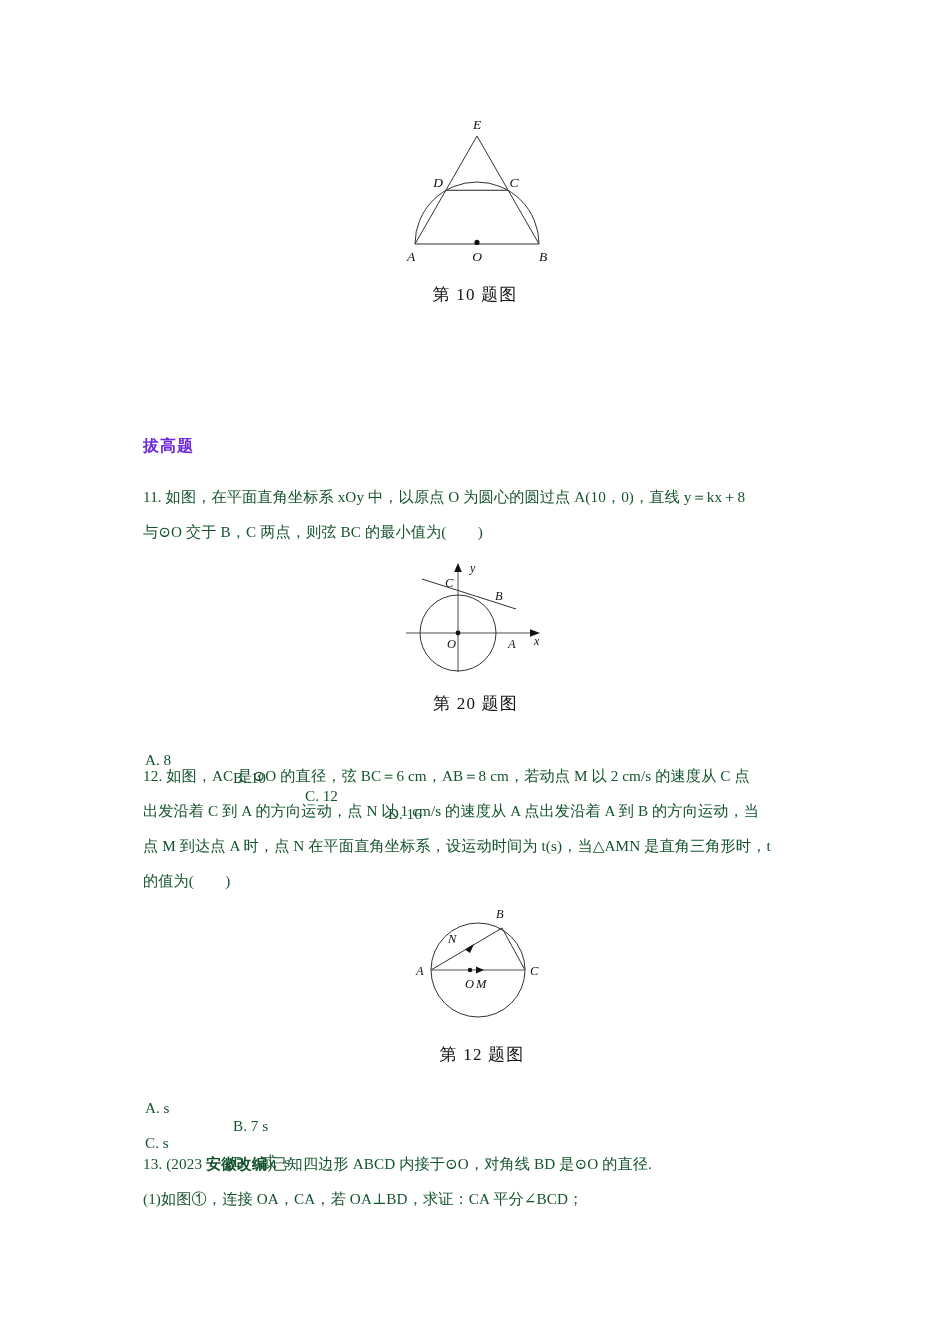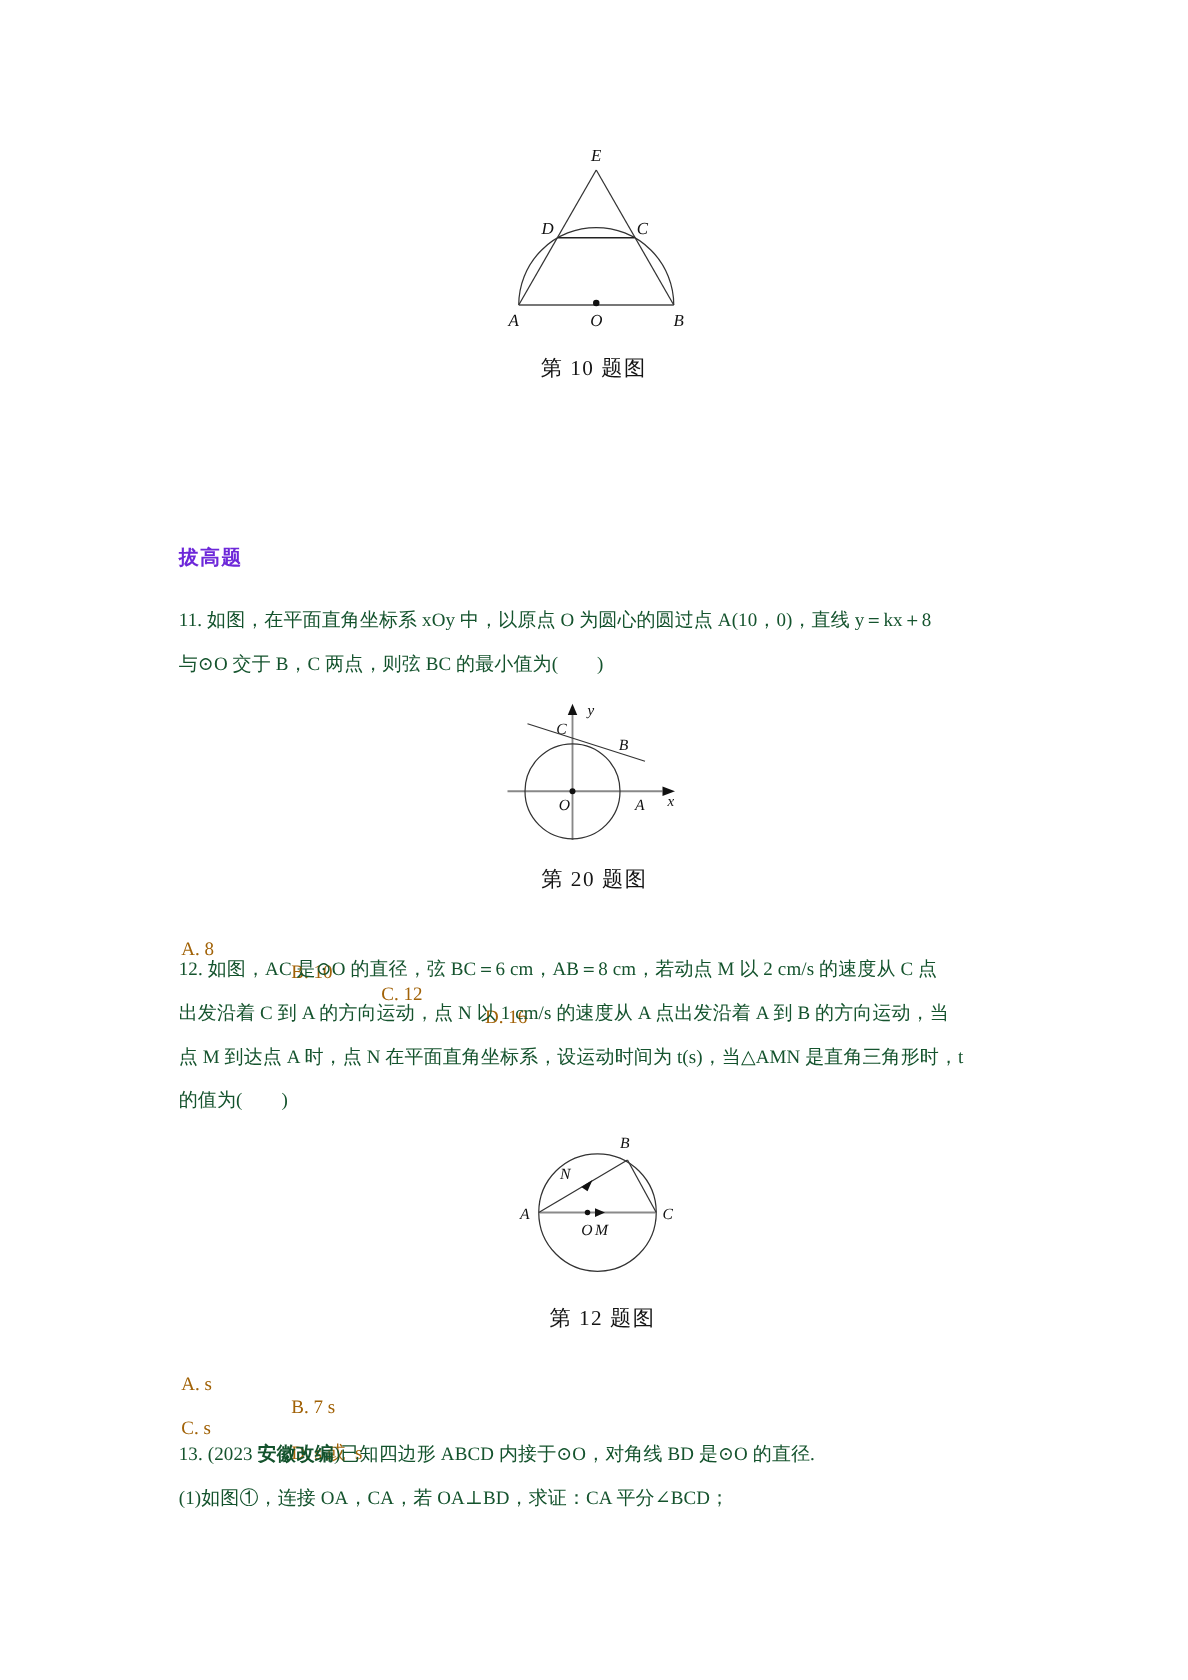--- a/index.html
+++ b/index.html
@@ -46,21 +46,21 @@
     letter-spacing: 1.2px;
     white-space: pre;
     color: #141414;
     text-align: center;
   }
 
   .opt-row {
     position: absolute;
     font-size: 15.2px;
     white-space: pre;
-    color: #a16207;
+    color: #14532d;
   }
   .opt {
     position: absolute;
     white-space: pre;
   }
 
   svg { display: block; }
   .figwrap { position: absolute; }
 </style>
 </head>

